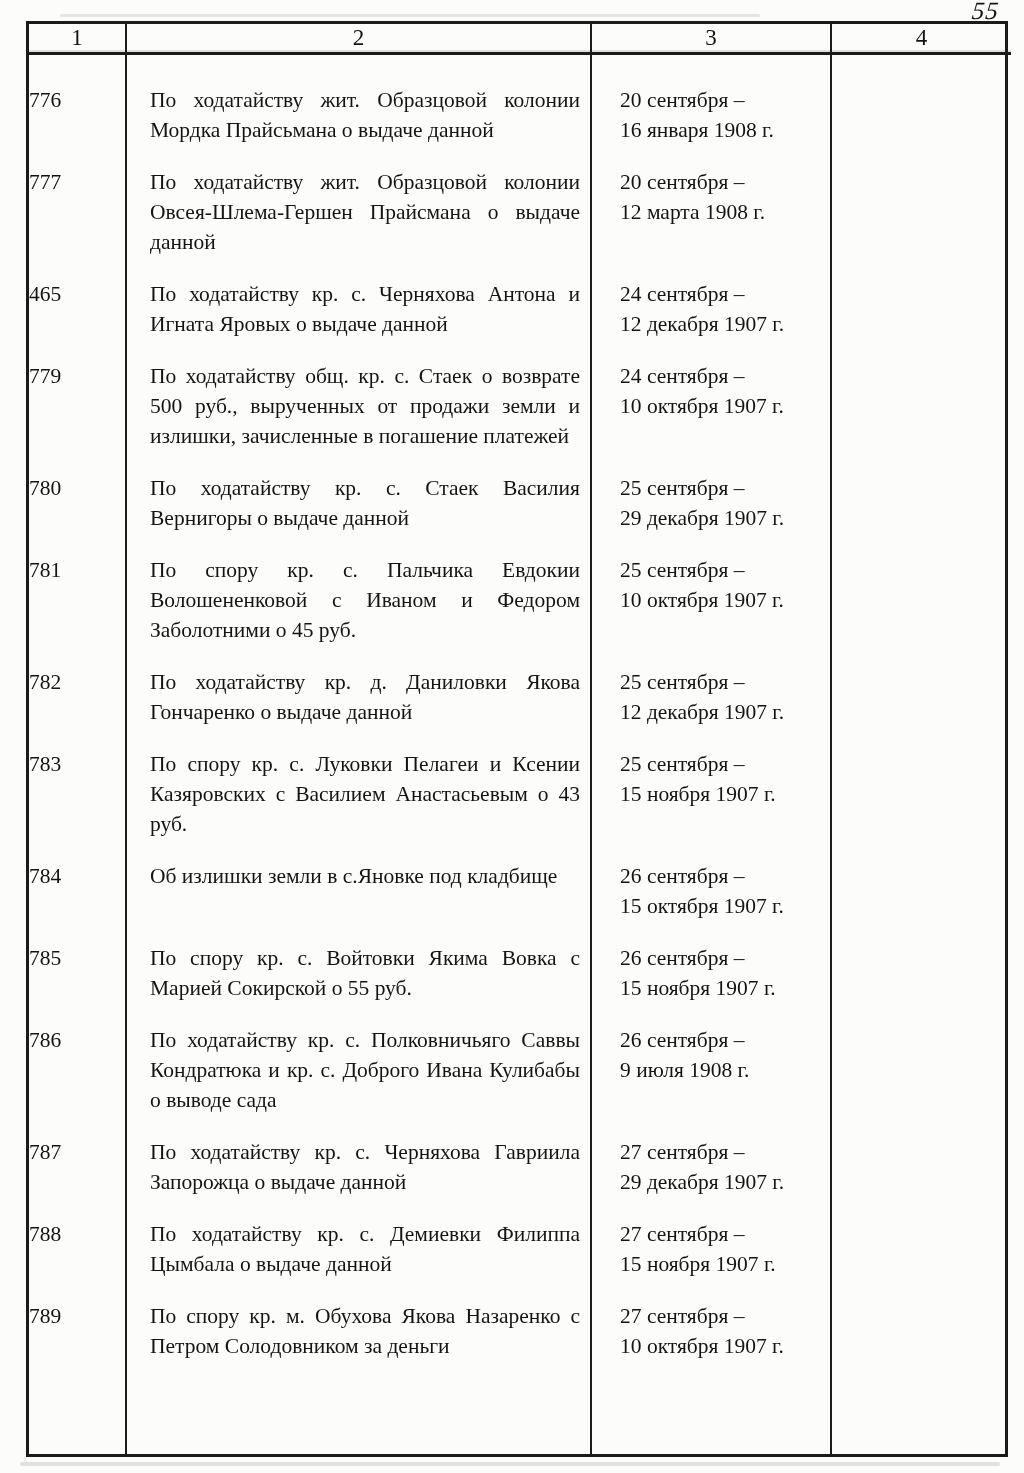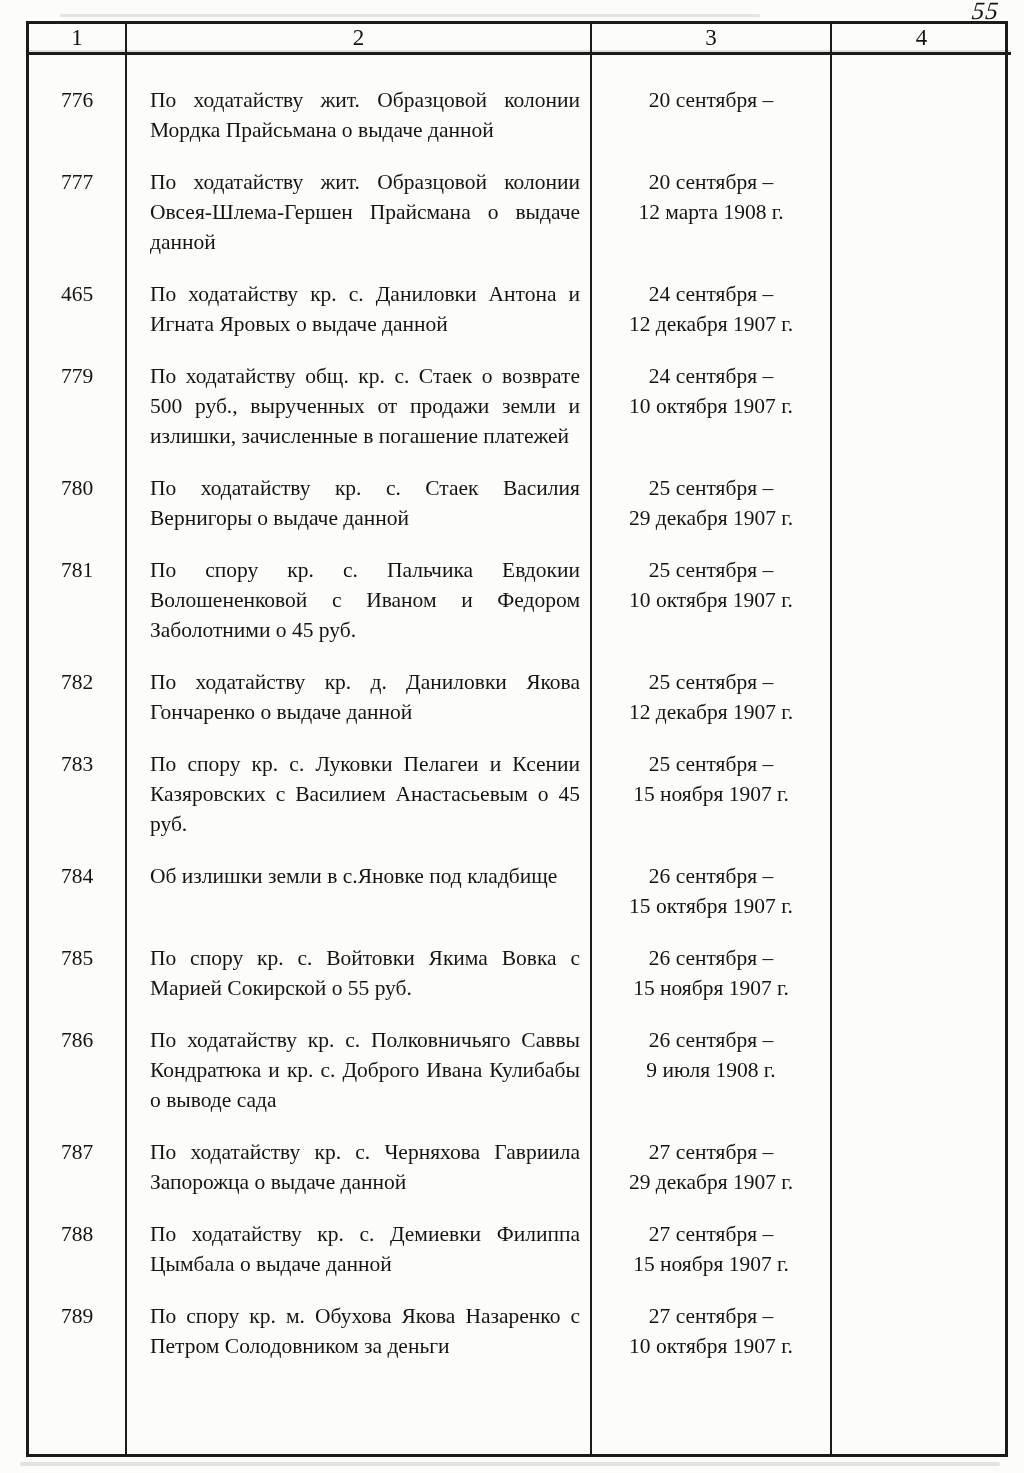--- a/index.html
+++ b/index.html
@@ -71,29 +71,30 @@
   .body-cell {
     padding-bottom: 22px;
     font-size: 21.5px;
     line-height: 30px;
   }
   
   .inv-table > :nth-child(n+5):nth-child(-n+8) {
     padding-top: 30px;
   }
   .num-cell {
-    text-align: center;
+    text-align: left;
   }
   .desc-cell {
     text-align: justify;
     padding-left: 23px;
     padding-right: 10px;
   }
   .date-cell {
-    text-align: center;
+    text-align: left;
+    padding-left: 28px;
   }
   .note-cell {
     
   }
 </style>
 </head>
 <body>
 
 <div class="sheet">
 
@@ -105,33 +106,34 @@
   <div class="inv-table">
     <div class="cell header-cell vline">1</div>
     <div class="cell header-cell vline">2</div>
     <div class="cell header-cell vline">3</div>
     <div class="cell header-cell">4</div>
 
   <div class="cell body-cell num-cell vline">776</div>
   <div class="cell body-cell desc-cell vline">По ходатайству жит. Образцовой колонии Мордка Прайсьмана о выдаче данной</div>
   <div class="cell body-cell date-cell vline">
         <div>20 сентября –</div>
+        <div>16 января 1908 г.</div>
       </div>
   <div class="cell body-cell note-cell"></div>
 
   <div class="cell body-cell num-cell vline">777</div>
   <div class="cell body-cell desc-cell vline">По ходатайству жит. Образцовой колонии Овсея-Шлема-Гершен Прайсмана о выдаче данной</div>
   <div class="cell body-cell date-cell vline">
         <div>20 сентября –</div>
         <div>12 марта 1908 г.</div>
       </div>
   <div class="cell body-cell note-cell"></div>
 
   <div class="cell body-cell num-cell vline">465</div>
-  <div class="cell body-cell desc-cell vline">По ходатайству кр. с. Даниловки Антона и Игната Яровых о выдаче данной</div>
+  <div class="cell body-cell desc-cell vline">По ходатайству кр. с. Черняхова Антона и Игната Яровых о выдаче данной</div>
   <div class="cell body-cell date-cell vline">
         <div>24 сентября –</div>
         <div>12 декабря 1907 г.</div>
       </div>
   <div class="cell body-cell note-cell"></div>
 
   <div class="cell body-cell num-cell vline">779</div>
   <div class="cell body-cell desc-cell vline">По ходатайству общ. кр. с. Стаек о возврате 500 руб., вырученных от продажи земли и излишки, зачисленные в погашение платежей</div>
   <div class="cell body-cell date-cell vline">
         <div>24 сентября –</div>
@@ -157,21 +159,21 @@
 
   <div class="cell body-cell num-cell vline">782</div>
   <div class="cell body-cell desc-cell vline">По ходатайству кр. д. Даниловки Якова Гончаренко о выдаче данной</div>
   <div class="cell body-cell date-cell vline">
         <div>25 сентября –</div>
         <div>12 декабря 1907 г.</div>
       </div>
   <div class="cell body-cell note-cell"></div>
 
   <div class="cell body-cell num-cell vline">783</div>
-  <div class="cell body-cell desc-cell vline">По спору кр. с. Луковки Пелагеи и Ксении Казяровских с Василием Анастасьевым о 45 руб.</div>
+  <div class="cell body-cell desc-cell vline">По спору кр. с. Луковки Пелагеи и Ксении Казяровских с Василием Анастасьевым о 43 руб.</div>
   <div class="cell body-cell date-cell vline">
         <div>25 сентября –</div>
         <div>15 ноября 1907 г.</div>
       </div>
   <div class="cell body-cell note-cell"></div>
 
   <div class="cell body-cell num-cell vline">784</div>
   <div class="cell body-cell desc-cell vline">Об излишки земли в с.Яновке под кладбище</div>
   <div class="cell body-cell date-cell vline">
         <div>26 сентября –</div>

